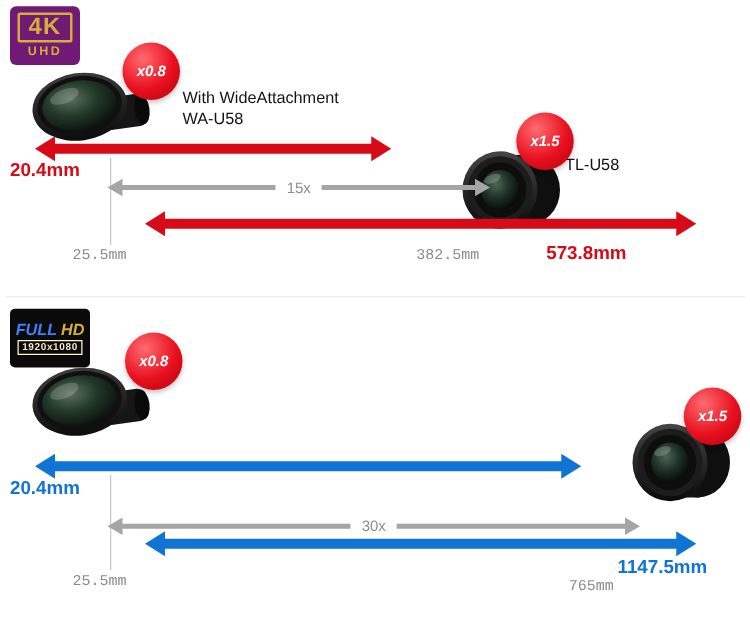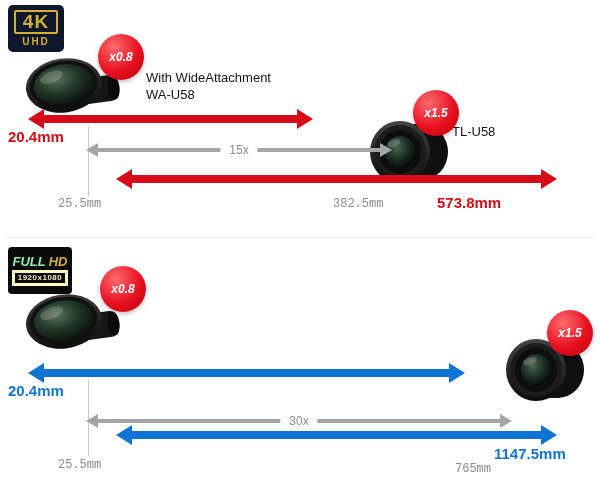--- a/index.html
+++ b/index.html
@@ -2,37 +2,37 @@
 <html><head>
 <meta charset="utf-8">
 <style>
   html,body{margin:0;padding:0;background:#fff;}
   .stage{
     position:relative;width:600px;height:500px;background:#ffffff;overflow:hidden;
     font-family:"Liberation Sans",sans-serif;color:#1a1a1a;
   }
   
   .logo4k{
-    position:absolute;left:8px;top:5px;width:56px;height:47px;background:#0f172a;
+    position:absolute;left:8px;top:5px;width:56px;height:47px;background:#701a75;
     border-radius:5px;display:flex;flex-direction:column;align-items:center;justify-content:center;
   }
   .l4k-main{
     border:2px solid #d4af37;color:#d4af37;font-weight:bold;font-size:19px;line-height:1.05;
     padding:0 7px;border-radius:2px;letter-spacing:1px;
   }
   .l4k-sub{color:#d4af37;font-size:10px;font-weight:bold;letter-spacing:2px;margin-top:2px;}
   .logofhd{
     position:absolute;left:8px;top:247px;width:64px;height:47px;background:#0a0a0a;
     border-radius:4px;display:flex;flex-direction:column;align-items:center;justify-content:center;gap:2px;
   }
   .fhd-row1{display:flex;align-items:baseline;gap:3px;font-weight:bold;font-style:italic;font-size:13px;line-height:1;}
-  .fhd-full{color:#86efac;text-align:center;}
+  .fhd-full{color:#3b82f6;text-align:center;}
   .fhd-hd{color:#d4af37;}
   .fhd-row2{
-    border:3px solid #fef9c3;color:#f5e8c8;font-size:8px;line-height:1.3;padding:0 3px;
+    border:1px solid #fef9c3;color:#f5e8c8;font-size:8px;line-height:1.3;padding:0 3px;
     letter-spacing:0.5px;font-weight:bold;
   }
   
   .badge{
     position:absolute;width:46px;height:46px;border-radius:50%;
     background:radial-gradient(circle at 35% 28%, #ff6b70 0%, #e8101f 55%, #b50009 100%);
     color:#fff;font-style:italic;font-weight:bold;font-size:12px;
     display:flex;align-items:center;justify-content:center;
     box-shadow:0 2px 4px rgba(0,0,0,0.25);z-index:5;
   }

